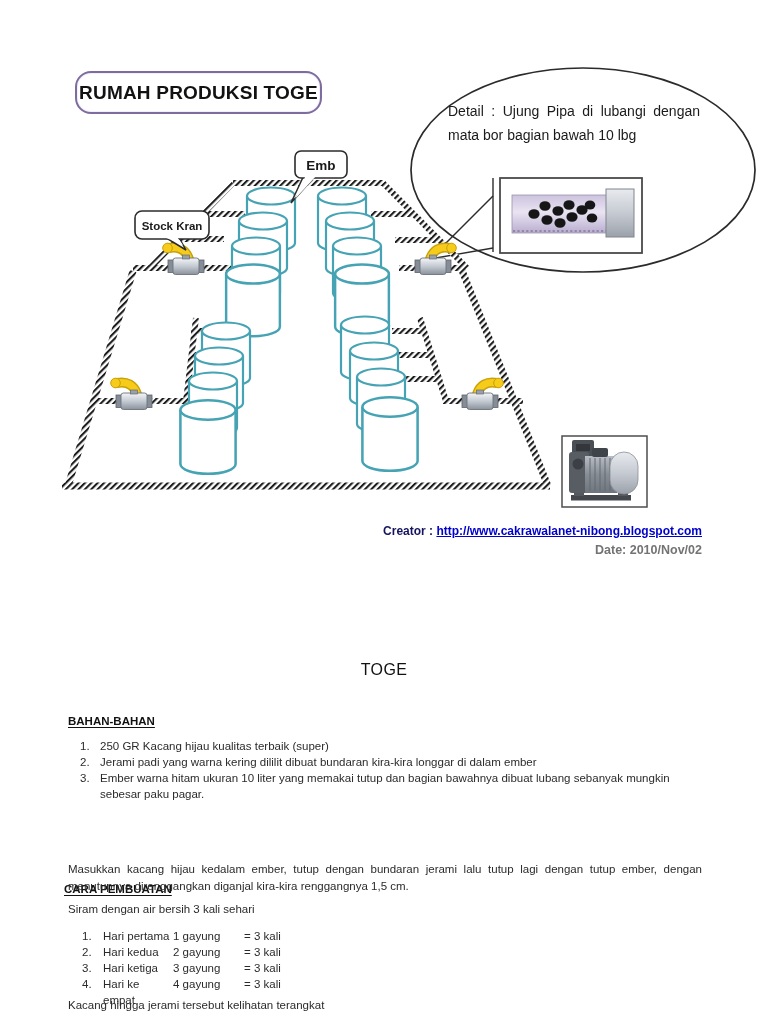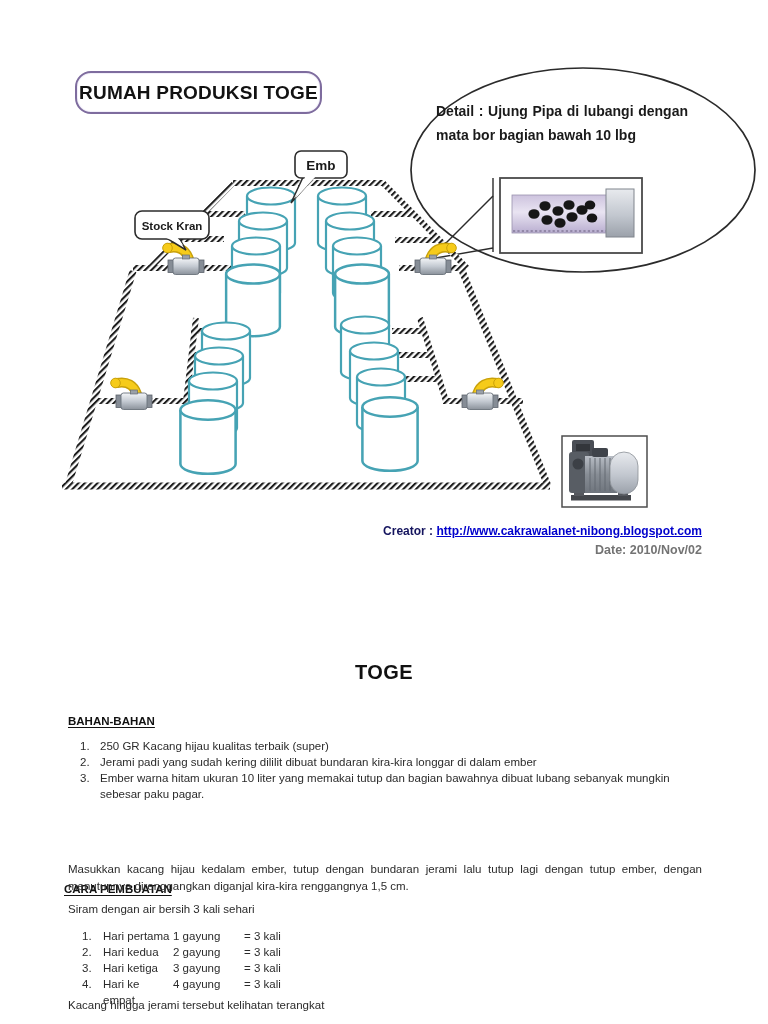--- a/index.html
+++ b/index.html
@@ -8,30 +8,30 @@
   
   .title-banner{
     left:75px;top:71px;width:243px;height:39px;
     border:2.5px solid #7E6C9E;border-radius:16px;
     display:flex;align-items:center;justify-content:center;
     font-size:19px;font-weight:bold;color:#121212;letter-spacing:.2px;
     box-shadow:inset 0 0 0 1px #f2effa;
   }
   
   .detail-note{
-    left:436px;top:100px;width:252px;
-    font-size:14px;font-weight:bold;color:#1a1a1a;
+    left:448px;top:100px;width:252px;
+    font-size:14px;font-weight:normal;color:#1a1a1a;
     line-height:23.5px;text-align:justify;text-align-last:left;
   }
   
   .creator-line{right:66px;top:524px;font-size:12px;font-weight:bold;color:#14145E;white-space:nowrap;text-align:center;}
   .creator-line a{color:#0000CC;text-decoration:underline;font-weight:bold;}
   .date-line{right:66px;top:543px;font-size:12.5px;font-weight:bold;color:#737373;}
   
-  .main-heading{left:0;top:661px;width:768px;text-align:center;font-size:20px;font-weight:bold;color:#111;letter-spacing:.4px;}
+  .main-heading{left:0;top:661px;width:768px;text-align:center;font-size:16px;font-weight:normal;color:#111;letter-spacing:.4px;}
   .sec-heading{font-size:11.5px;font-weight:bold;color:#111;text-decoration:underline;text-underline-offset:2px;}
   #bahan-heading{left:68px;top:715px;}
   #cara-heading{left:64px;top:837px;margin-top:46px;}
   .num-list{left:80px;top:738px;width:632px;font-size:11.5px;color:#2b2b2b;line-height:16px;}
   .num-row{display:grid;grid-template-columns:20px auto;}
   .para{left:68px;top:861px;width:634px;font-size:11.5px;color:#2b2b2b;line-height:17px;text-align:justify;text-align-last:left;}
   .siram{left:68px;top:903px;font-size:11.5px;color:#2b2b2b;}
   .schedule{left:82px;top:928px;font-size:11.5px;color:#2b2b2b;line-height:16px;}
   .sch-row{display:grid;grid-template-columns:21px 70px 71px auto;}
   .closing{left:68px;top:999px;font-size:11.5px;color:#2b2b2b;}
@@ -204,21 +204,21 @@
 
 <div class="abs sec-heading" id="bahan-heading">BAHAN-BAHAN</div>
 
 <div class="abs num-list">
   <div class="num-row">
     <span>1.</span>
     <span>250 GR Kacang hijau kualitas terbaik (super)</span>
   </div>
   <div class="num-row">
     <span>2.</span>
-    <span>Jerami padi yang sudah kering dililit dibuat bundaran kira-kira longgar di dalam ember</span>
+    <span>Jerami padi yang warna kering dililit dibuat bundaran kira-kira longgar di dalam ember</span>
   </div>
   <div class="num-row">
     <span>3.</span>
     <span>Ember warna hitam ukuran 10 liter yang memakai tutup dan bagian bawahnya dibuat lubang sebanyak mungkin sebesar paku pagar.</span>
   </div>
 </div>
 
 <div class="abs sec-heading" id="cara-heading">CARA PEMBUATAN</div>
 
 <div class="abs para">Masukkan kacang hijau kedalam ember, tutup dengan bundaran jerami lalu tutup lagi dengan tutup ember, dengan menutupnya direnggangkan diganjal kira-kira renggangnya 1,5 cm.</div>

